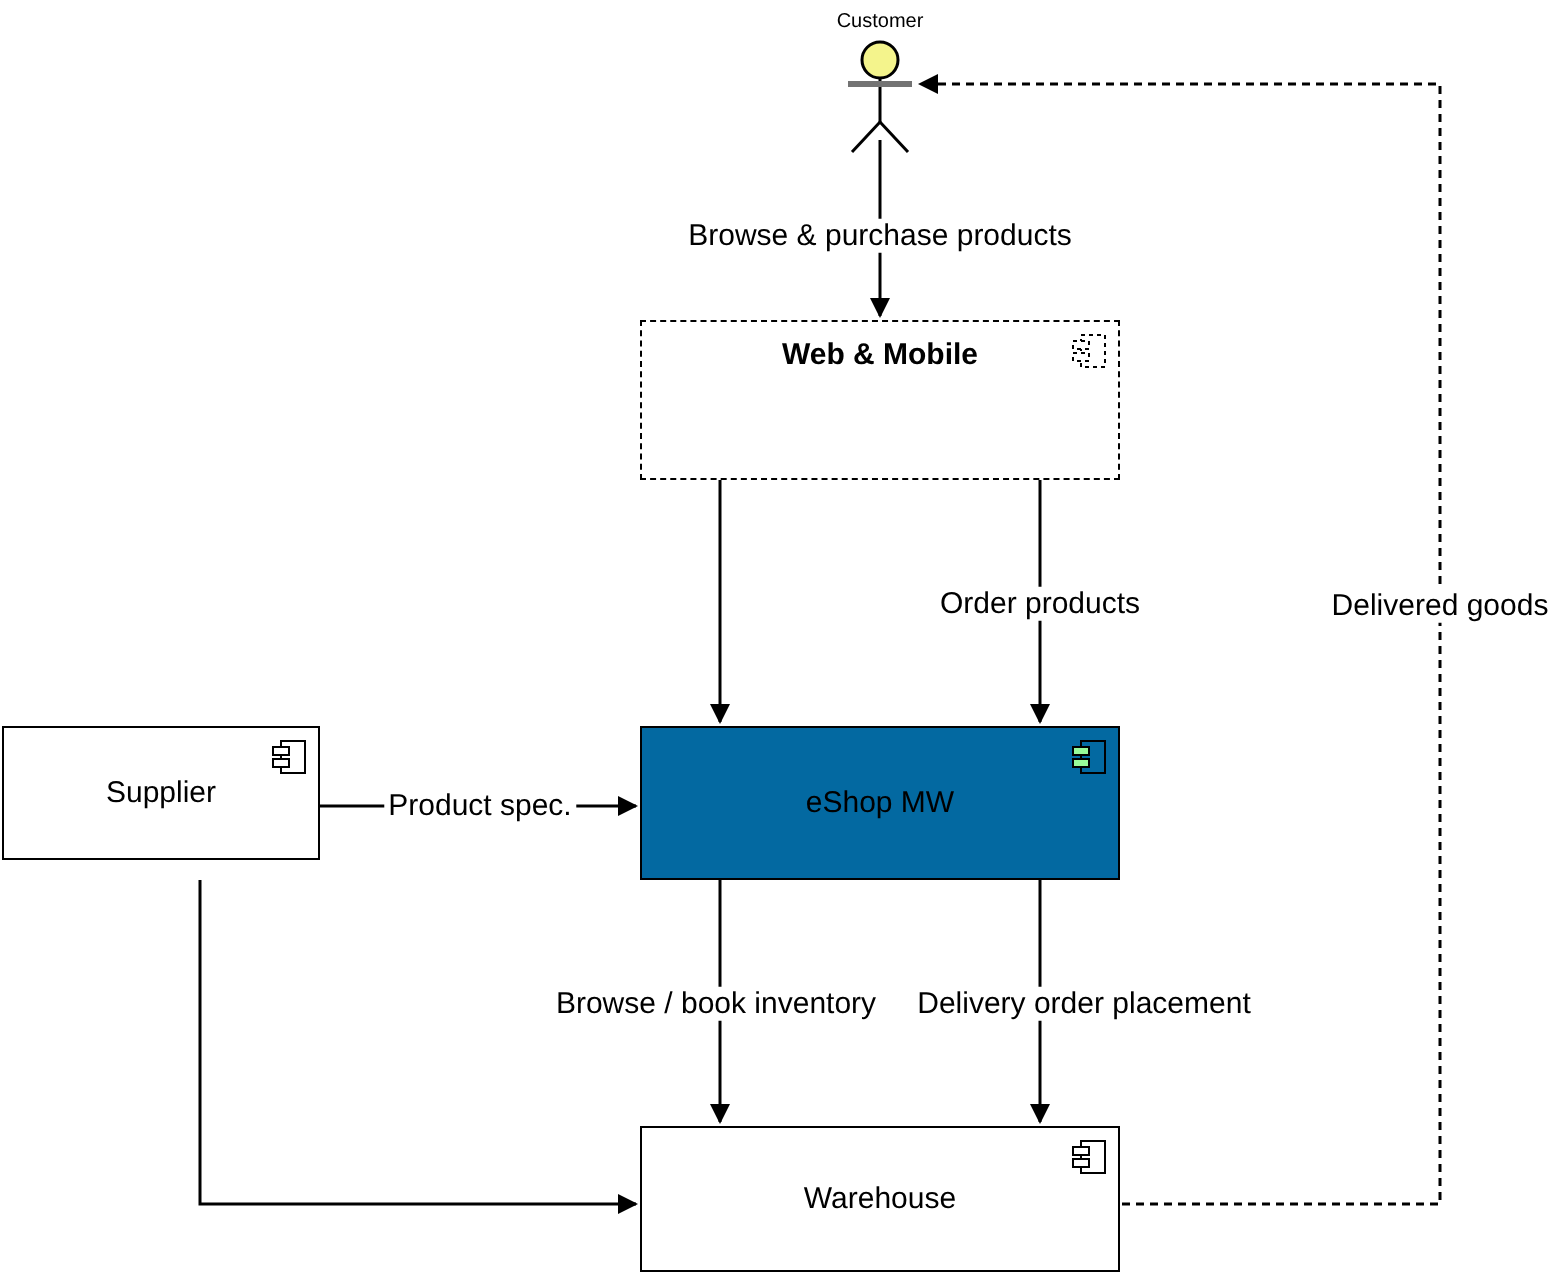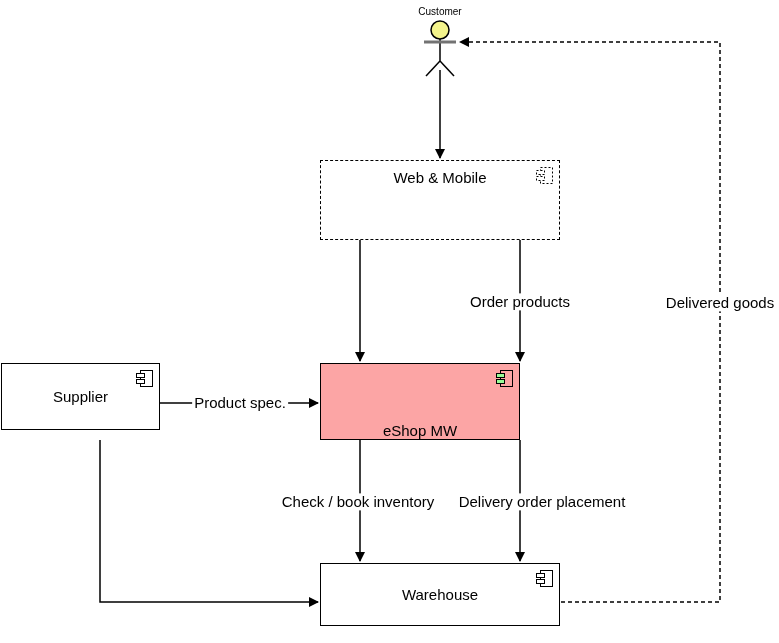--- a/index.html
+++ b/index.html
@@ -28,21 +28,21 @@
     border: 1px solid #000000;
     background: #ffffff;
     display: flex;
     align-items: center;
     justify-content: center;
     font-size: 15px;
     color: #000000;
   }
   .node.dashed { border-style: dashed; }
   .node.top-label { align-items: flex-start; }
-  .node.top-label .node-label { margin-top: 8px; }
+  .node.top-label .node-label { margin-top: 8px; font-weight: bold; }
   .node-label { white-space: nowrap; }
   .comp-icon {
     position: absolute;
     top: 5px;
     right: 4px;
     width: 20px;
     height: 20px;
   }
   .edge-label {
     position: absolute;
@@ -110,45 +110,46 @@
 
   <div class="node" style="left:1px; top:363px; width:159px; height:67px;">
     <span class="node-label">Supplier</span>
     <svg class="comp-icon" viewBox="0 0 20 20">
       <rect x="5.5" y="1.5" width="12" height="16" fill="none" stroke="#000000"></rect>
       <rect x="1.5" y="4.5" width="8" height="4" fill="#ffffff" stroke="#000000"></rect>
       <rect x="1.5" y="10.5" width="8" height="4" fill="#ffffff" stroke="#000000"></rect>
     </svg>
   </div>
 
-  <div class="node" style="left:320px; top:363px; width:200px; height:77px; background:#fca5a5;align-items:flex-end;">
+  <div class="node" style="left:320px; top:363px; width:240px; height:77px; background:#0369a1;">
     <span class="node-label">eShop MW</span>
     <svg class="comp-icon" viewBox="0 0 20 20">
       <rect x="5.5" y="1.5" width="12" height="16" fill="none" stroke="#000000"></rect>
       <rect x="1.5" y="4.5" width="8" height="4" fill="#98FB98" stroke="#000000"></rect>
       <rect x="1.5" y="10.5" width="8" height="4" fill="#98FB98" stroke="#000000"></rect>
     </svg>
   </div>
 
-  <div class="node" style="left:320px; top:563px; width:240px; height:63px;">
+  <div class="node" style="left:320px; top:563px; width:240px; height:73px;">
     <span class="node-label">Warehouse</span>
     <svg class="comp-icon" viewBox="0 0 20 20">
       <rect x="5.5" y="1.5" width="12" height="16" fill="none" stroke="#000000"></rect>
       <rect x="1.5" y="4.5" width="8" height="4" fill="#ffffff" stroke="#000000"></rect>
       <rect x="1.5" y="10.5" width="8" height="4" fill="#ffffff" stroke="#000000"></rect>
     </svg>
   </div>
 
   <div class="actor-name" style="left:440px; top:11px;">Customer</div>
 
+  <div class="edge-label" style="left:440px; top:118px;">Browse &amp; purchase products</div>
 
 
   <div class="edge-label" style="left:520px; top:302px;">Order products</div>
 
   <div class="edge-label" style="left:240px; top:403px;">Product spec.</div>
 
-  <div class="edge-label" style="left:358px; top:502px;">Check / book inventory</div>
+  <div class="edge-label" style="left:358px; top:502px;">Browse / book inventory</div>
 
   <div class="edge-label" style="left:542px; top:502px;text-align:center;">Delivery order placement</div>
 
   <div class="edge-label" style="left:720px; top:270px;margin-top:33px;">Delivered goods</div>
 
 </div>
 
 </body></html>

